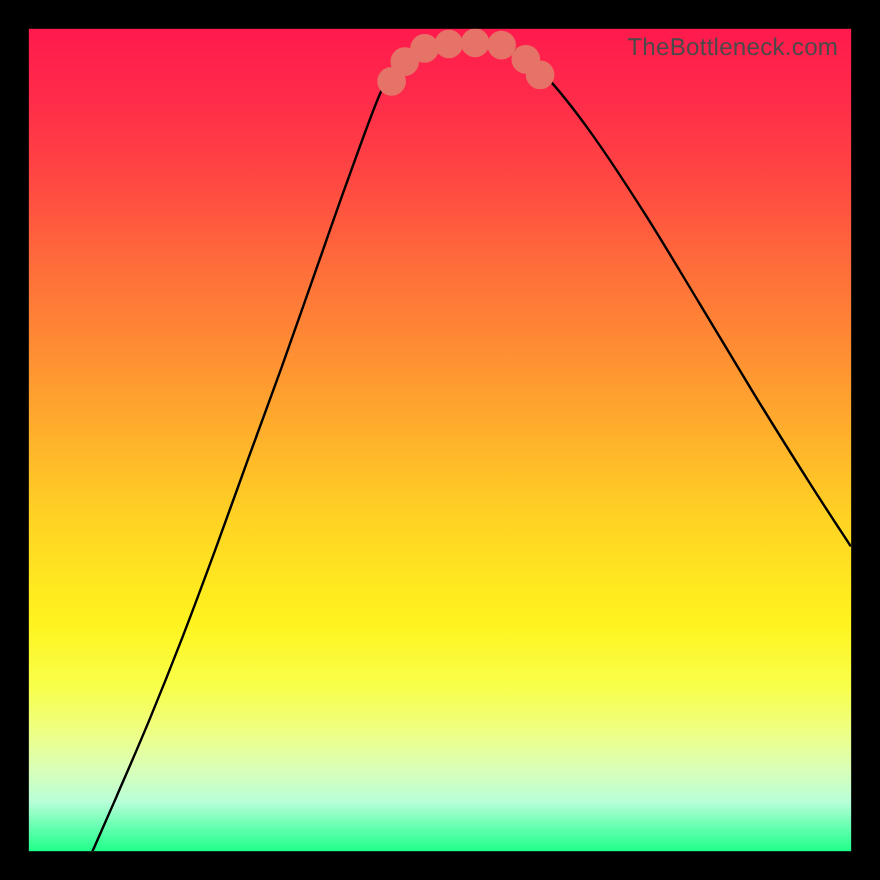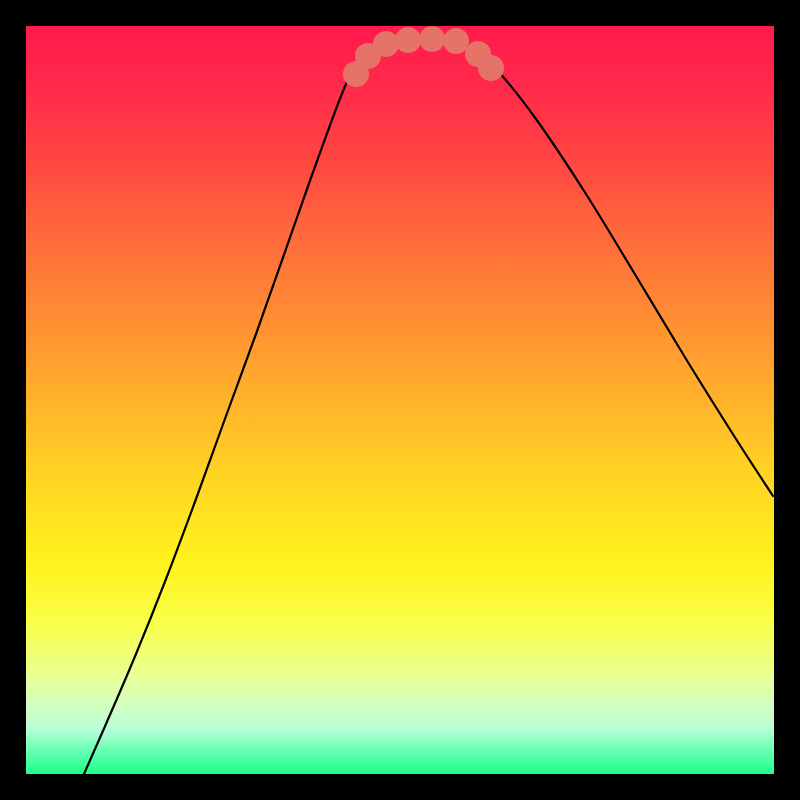--- a/index.html
+++ b/index.html
@@ -63,20 +63,21 @@
     height: 100%;
   }
 </style>
 </head>
 <body>
 
 <div class="frame">
   <div class="plot-area">
     <div class="gradient-bg"></div>
 
+    <div class="watermark">TheBottleneck.com</div>
 
     <svg class="curves" viewBox="0 0 748 748" preserveAspectRatio="none">
       <g>
         <path id="curve-path" fill="none" stroke="#000000" stroke-width="2.2" stroke-linecap="round" stroke-linejoin="round" d="M 58 748 C 61.666666666666664 739.6666666666666, 71.33333333333333 718, 80 698 C 88.66666666666667 678, 100 652.1666666666666, 110 628 C 120 603.8333333333334, 130 578.8333333333334, 140 553 C 150 527.1666666666666, 160 500.1666666666667, 170 473 C 180 445.8333333333333, 190 417.5, 200 390 C 210 362.5, 220 335.8333333333333, 230 308 C 240 280.1666666666667, 250 251.33333333333334, 260 223 C 270 194.66666666666666, 280 165.5, 290 138 C 300 110.5, 312.5 74.66666666666667, 320 58 C 327.5 41.33333333333333, 330 43.666666666666664, 335 38 C 340 32.333333333333336, 345 27.333333333333332, 350 24 C 355 20.666666666666668, 360 19.5, 365 18 C 370 16.5, 374.1666666666667 15.833333333333334, 380 15 C 385.8333333333333 14.166666666666666, 393.3333333333333 13.333333333333334, 400 13 C 406.6666666666667 12.666666666666666, 413.3333333333333 12.666666666666666, 420 13 C 426.6666666666667 13.333333333333334, 436.6666666666667 14.166666666666666, 440 15 C 443.3333333333333 15.833333333333334, 435 13.333333333333332, 440 18 C 445 22.666666666666668, 458.3333333333333 30.5, 470 43 C 481.6666666666667 55.5, 495 72.16666666666667, 510 93 C 525 113.83333333333333, 543.3333333333334 141.83333333333334, 560 168 C 576.6666666666666 194.16666666666666, 593.3333333333334 222.5, 610 250 C 626.6666666666666 277.5, 643.3333333333334 305.8333333333333, 660 333 C 676.6666666666666 360.1666666666667, 695.5 390.1666666666667, 710 413 C 724.5 435.8333333333333, 740.8333333333334 460.5, 747 470"></path>
       </g>
       <g id="markers-group">
           <circle cx="330" cy="48" r="13" fill="#e57368" stroke="#d85f56" stroke-width="0"></circle>
           <circle cx="342" cy="30" r="13" fill="#e57368" stroke="#d85f56" stroke-width="0"></circle>
           <circle cx="360" cy="18" r="13" fill="#e57368" stroke="#d85f56" stroke-width="0"></circle>
           <circle cx="382" cy="14" r="13" fill="#e57368" stroke="#d85f56" stroke-width="0"></circle>

